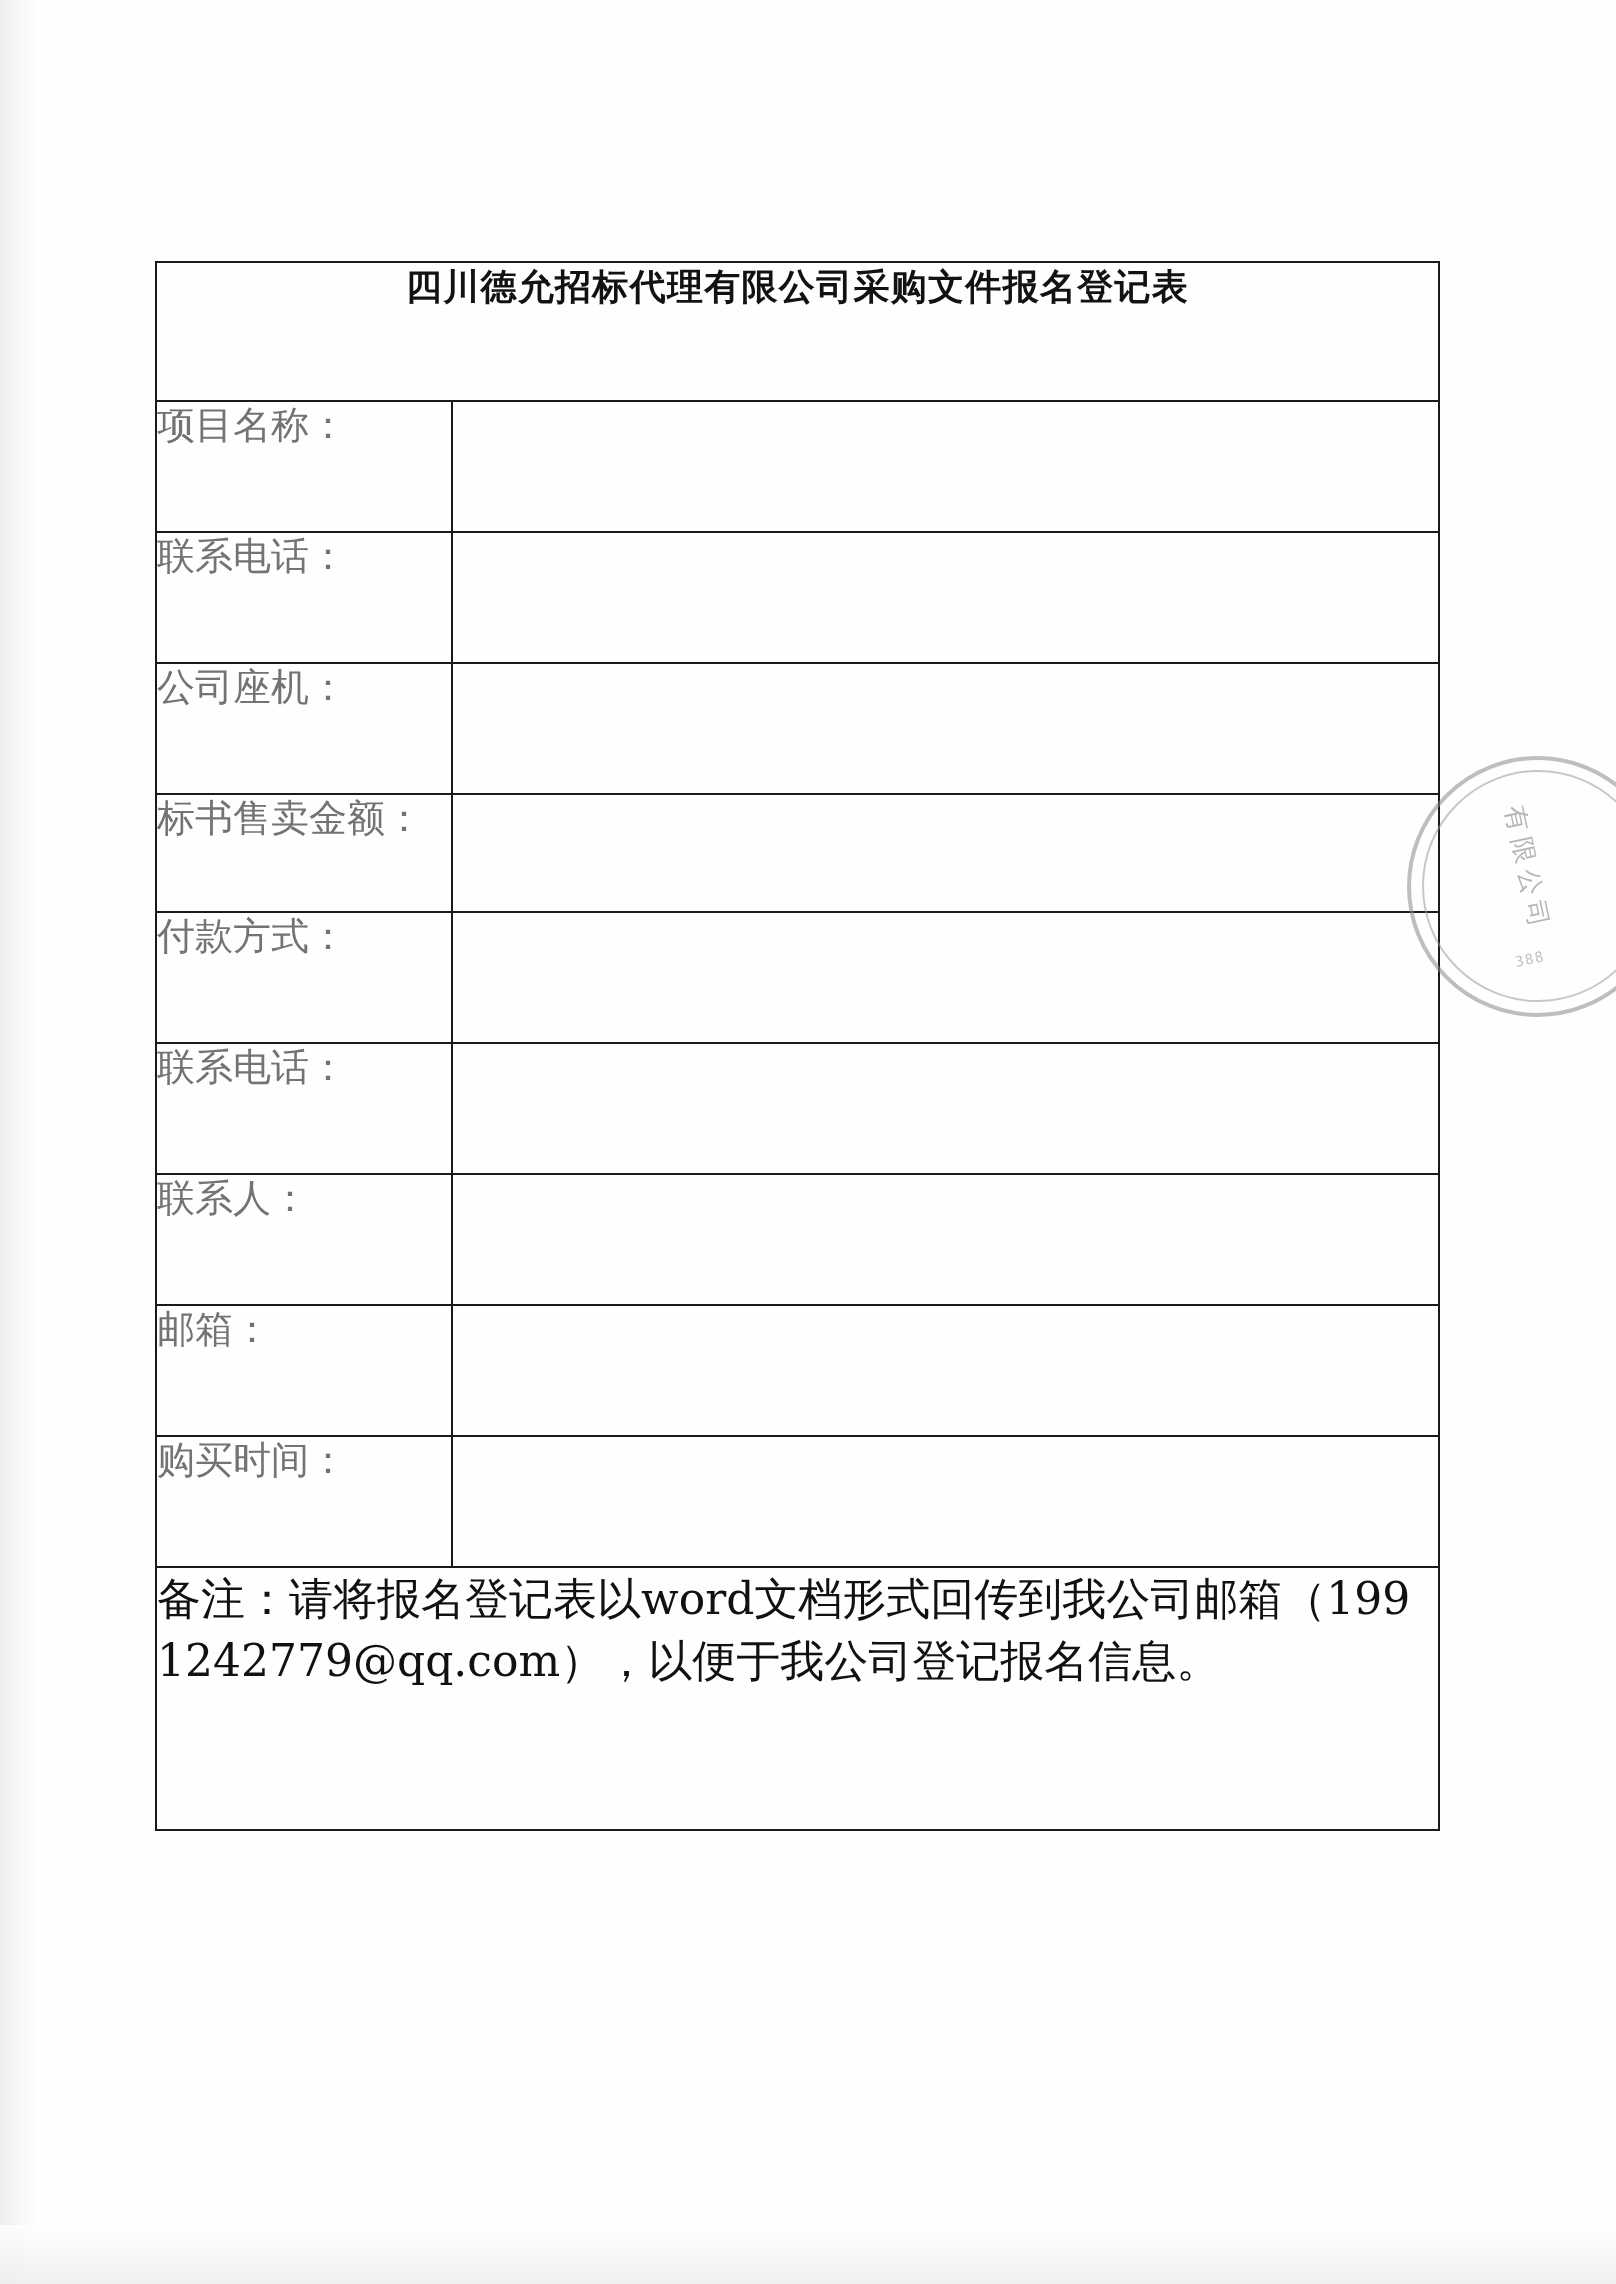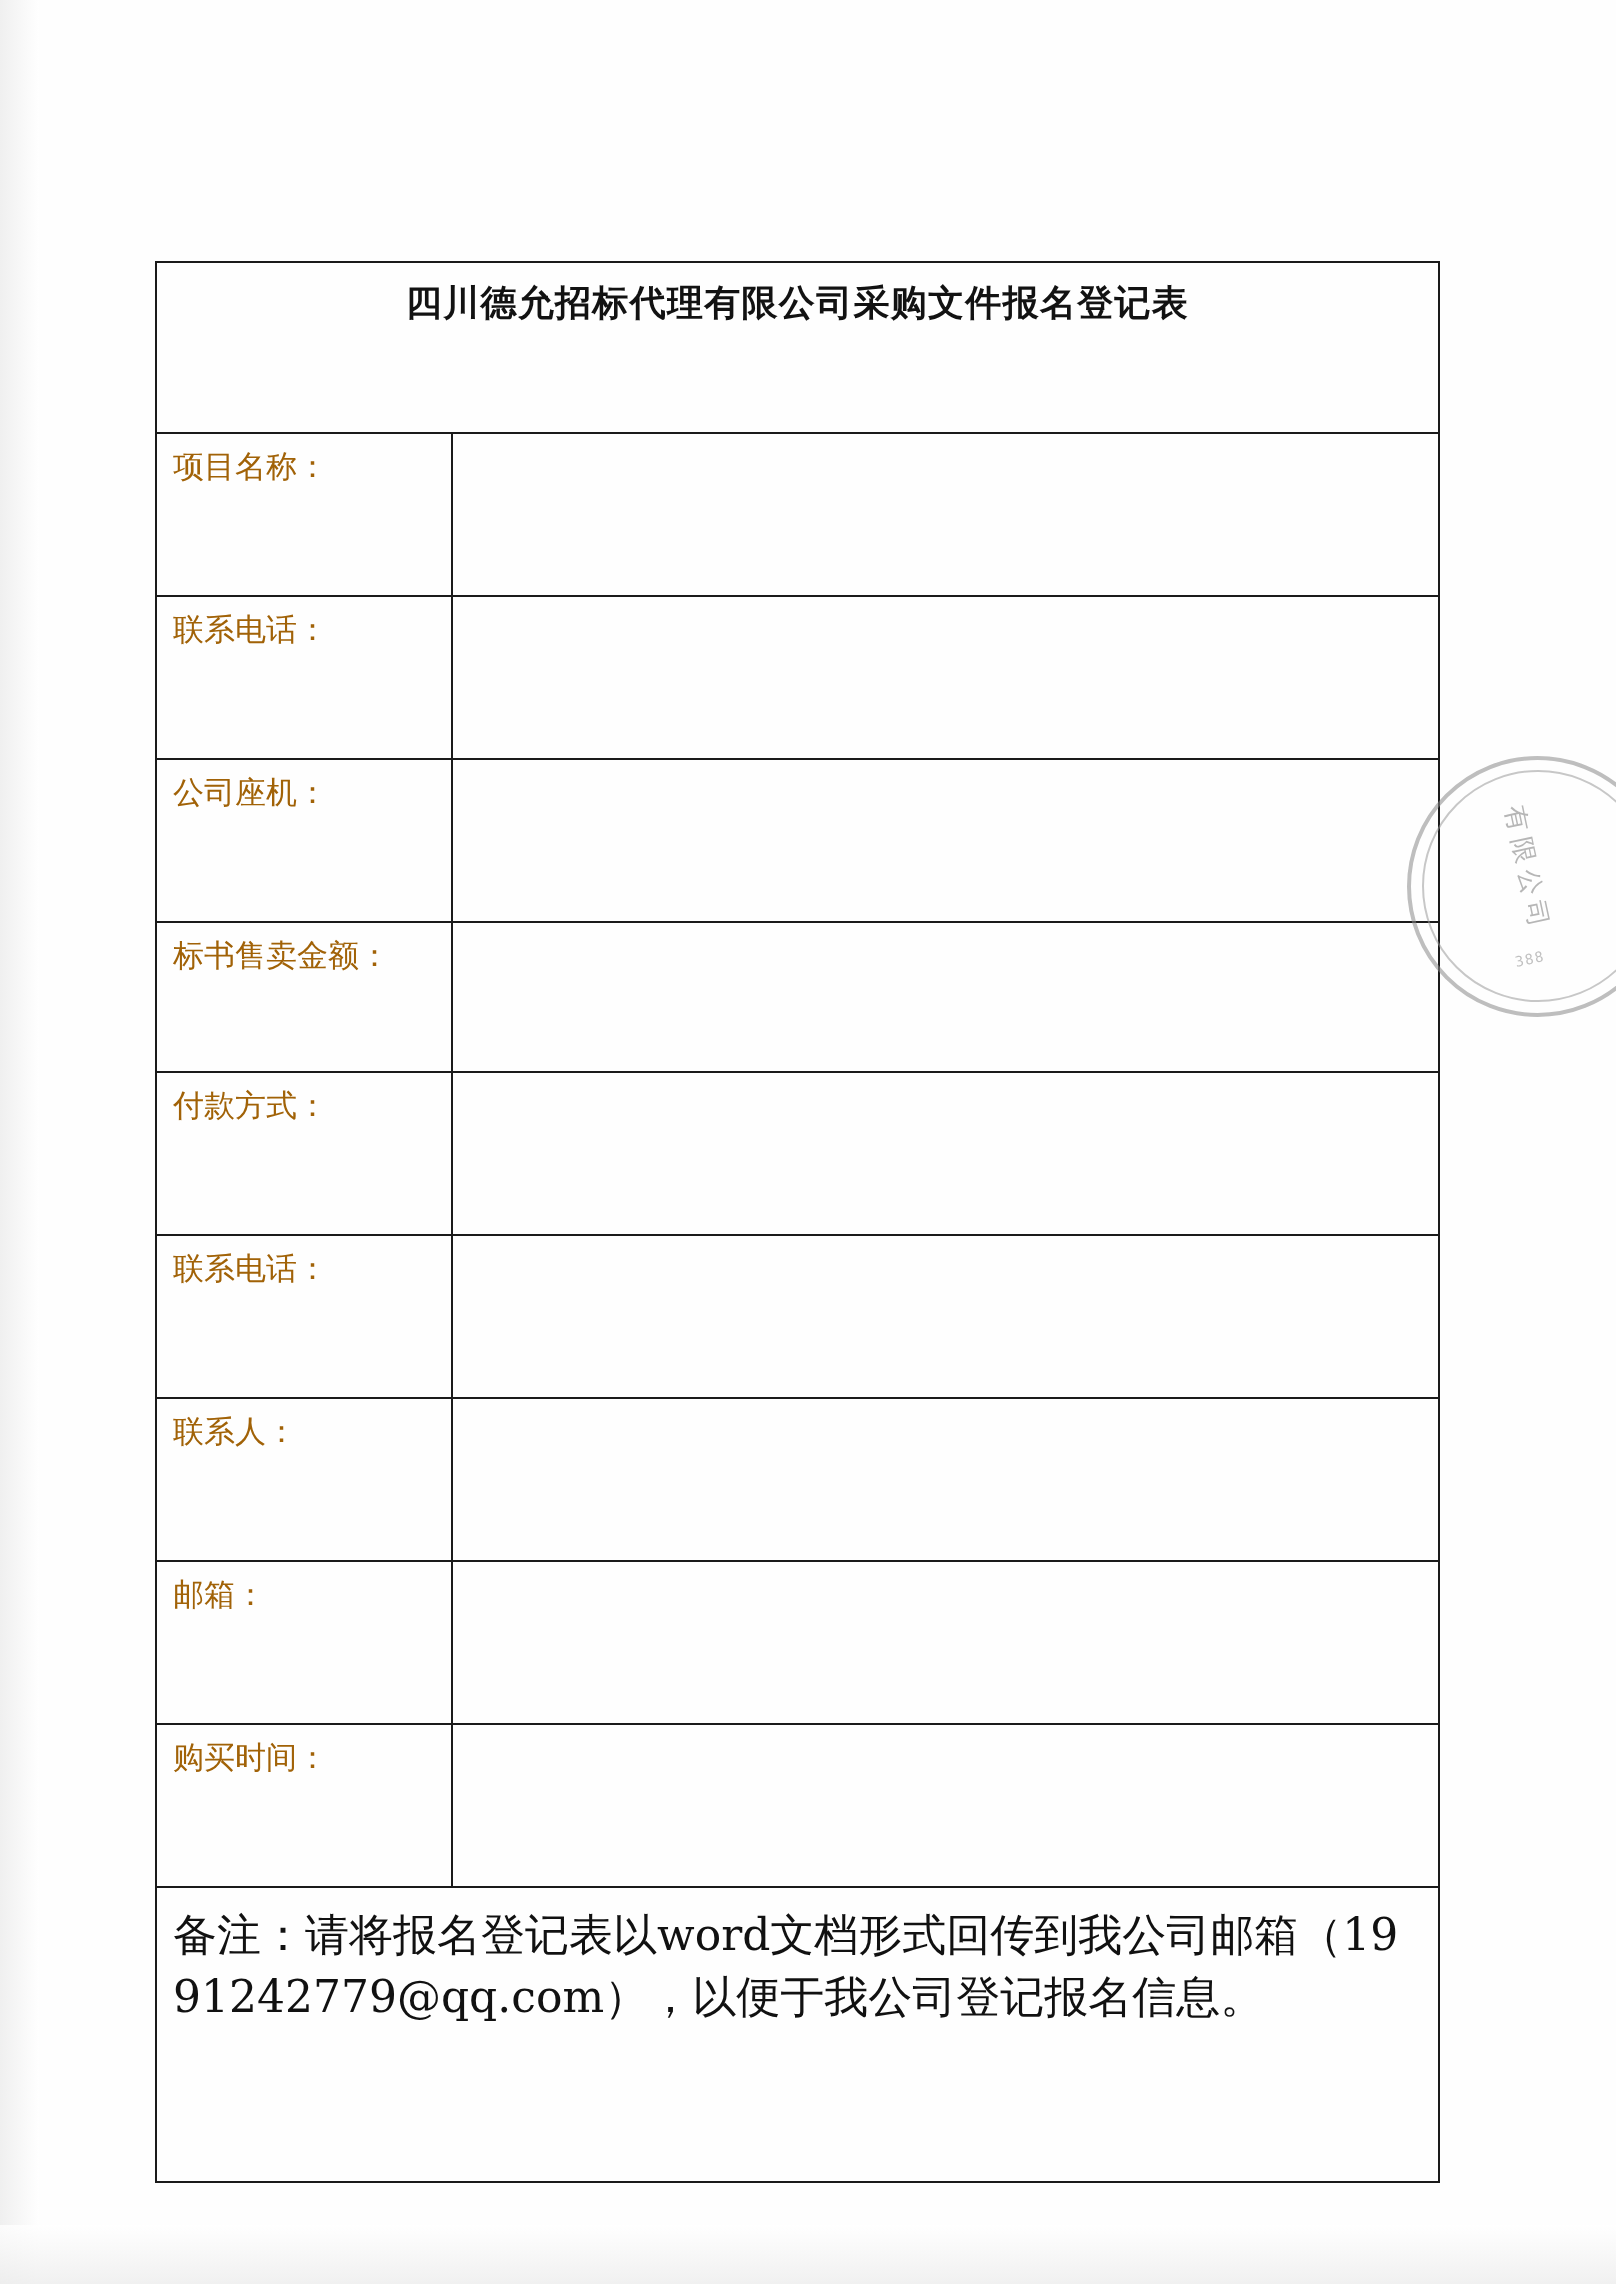--- a/index.html
+++ b/index.html
@@ -49,21 +49,21 @@
     position: absolute;
     left: 155px;
     top: 261px;
     width: 1284px;
     border-collapse: collapse;
     table-layout: fixed;
   }
   .doc-table td {
     border: 2px solid #1a1a1a;
     vertical-align: top;
-    padding: 16px;
+    padding: 0;
   }
 
   .title-cell {
     height: 137px;
     text-align: center;
     vertical-align: middle;
   }
   .title-text {
     font-family: "DejaVu Serif", "Liberation Serif", serif;
     font-weight: bold;
@@ -71,24 +71,24 @@
     letter-spacing: 1.3px;
     color: #121212;
   }
 
   .label-cell {
     width: 296px;
     height: 129px;
     padding: 17px 0 0 22px;
   }
   .label-text {
-    font-family: Liberation Mono, monospace;
-    font-size: 31px;
+    font-family: Liberation Serif, serif;
+    font-size: 38px;
     line-height: 1.22;
-    color: #a16207;
+    color: #737373;
     display: block;
   }
   .value-cell {
     padding: 17px 0 0 13px;
   }
   .value-text {
     font-family: "DejaVu Serif", "Liberation Serif", serif;
     font-size: 30px;
     color: #141414;
     display: block;

